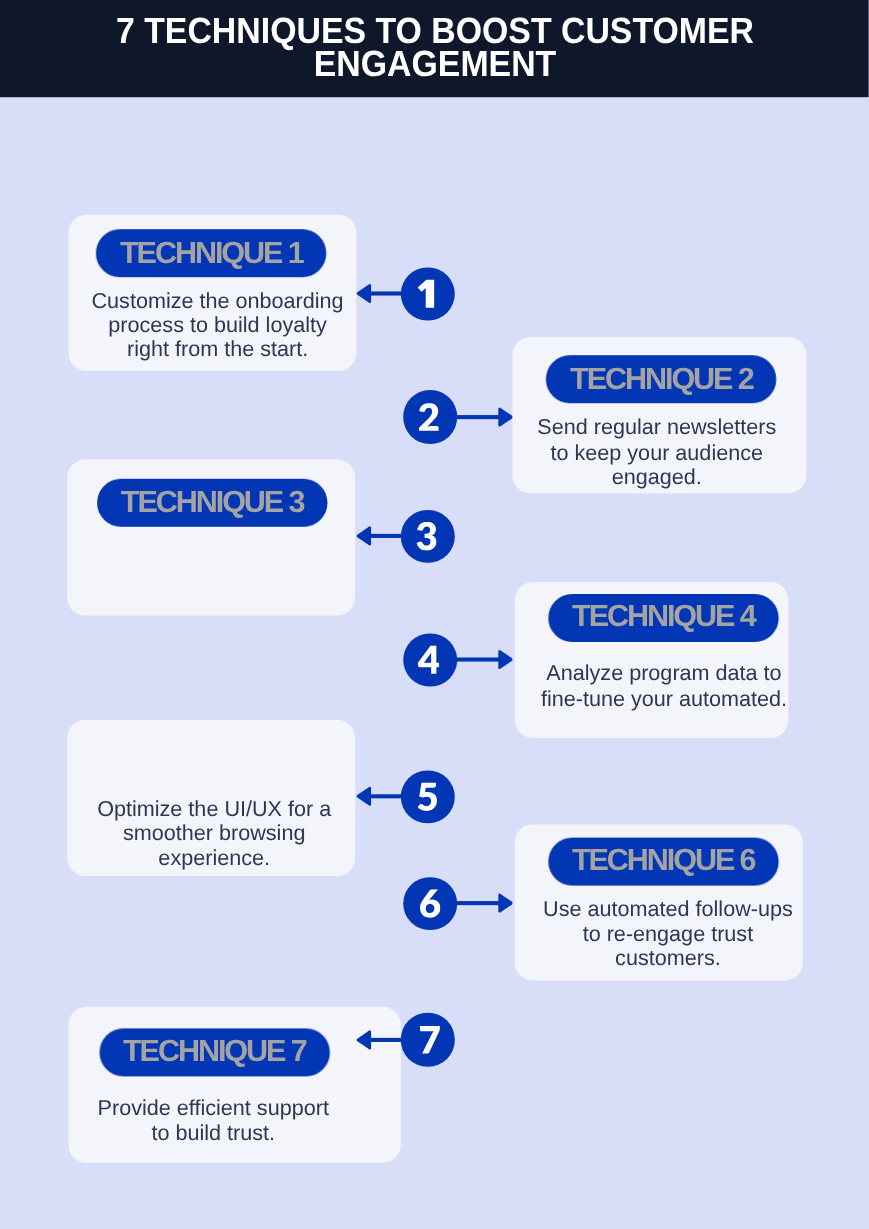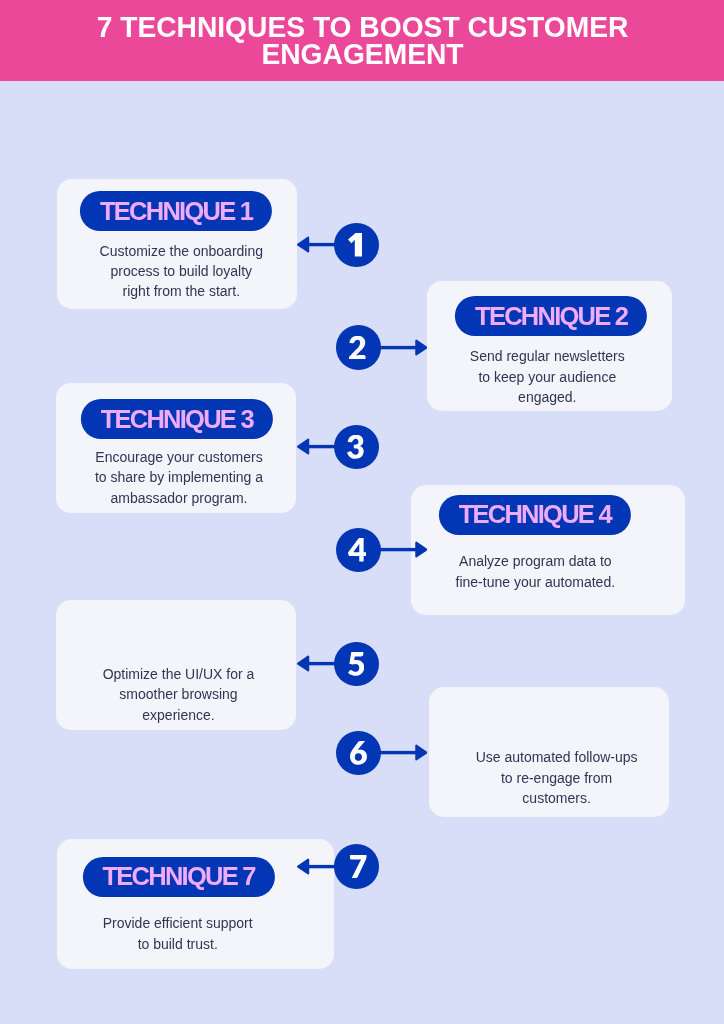--- a/index.html
+++ b/index.html
@@ -1,33 +1,33 @@
 <!DOCTYPE html>
 <html><head>
 <meta charset="utf-8">
 <style>
 
   * { margin:0; padding:0; box-sizing:border-box; }
   html,body { width:724px; height:1024px; }
   body { background:#d8def7; font-family:"Liberation Sans", sans-serif;
          overflow:hidden; position:relative; -webkit-font-smoothing:antialiased;
          transform:translateZ(0); }
-  #header { position:absolute; left:0; top:0; width:724px; height:81px; background:#ec4899;
+  #header { position:absolute; left:0; top:0; width:724px; height:81px; background:#0f172a;
             display:flex; align-items:center; justify-content:center; }
   #header .title { color:#fff; font-size:30.4px; font-weight:bold; line-height:26.8px;
                    text-align:center; letter-spacing:0px;
                    transform:scaleX(0.928) translateY(-0.9px) translateZ(0); }
   .card { position:absolute; height:130px; background:#f4f5fb; border-radius:15px; }
   .pill { position:absolute; height:40.2px; background:#0336b4;
           border-radius:20.10px; display:flex; align-items:center;
           justify-content:center; padding:0 20px; white-space:nowrap; }
-  .pill .plabel { color:#f0abfc; font-size:25.5px; font-weight:bold; letter-spacing:-1.75px;
+  .pill .plabel { color:#a3a3a3; font-size:25.5px; font-weight:bold; letter-spacing:-1.75px;
                   white-space:nowrap; transform:translateZ(0);text-align:right; }
   .desc { position:absolute; text-align:center; color:#2f3553;
-          font-size:14px; line-height:20.4px; }
+          font-size:18px; line-height:20.4px; }
   .circle { position:absolute; width:44.5px; height:44.5px; border-radius:50%;
             background:#0336b4; }
   .circle .num { position:absolute; inset:0; }
   .circle .num svg { position:absolute; left:50%; top:50%; display:block; }
   .arrow { position:absolute; }
 
 </style>
 </head>
 <body>
 
@@ -43,33 +43,35 @@
 <div class="card" style="left:427.3px;top:281.0px;width:245px">
   <div class="pill" style="left:123.90px;top:15.30px;transform:translateX(-50%) translateZ(0)">
       <span class="plabel">TECHNIQUE 2</span>
     </div>
   <div class="desc" style="left:-30.00px;top:65.40px;width:300px"><span>Send regular newsletters</span><br><span>to keep your audience</span><br><span>engaged.</span></div>
 </div>
 <div class="card" style="left:56.0px;top:383.4px;width:240.0px">
   <div class="pill" style="left:120.80px;top:15.60px;transform:translateX(-50%) translateZ(0)">
       <span class="plabel">TECHNIQUE 3</span>
     </div>
-  <div class="desc" style="left:-27.00px;top:63.70px;width:300px"><span>Encourage your customers</span><br><span>to share by implementing a</span><br><span>ambassador program.</span></div>
 </div>
-<div class="card" style="left:411px;top:484.5px;width:274px">
+<div class="card" style="left:429px;top:484.5px;width:228px">
   <div class="pill" style="left:123.80px;top:10.00px;transform:translateX(-50%) translateZ(0)">
       <span class="plabel">TECHNIQUE 4</span>
     </div>
   <div class="desc" style="left:-25.70px;top:66.90px;width:300px"><span>Analyze program data to</span><br><span>fine-tune your automated.</span></div>
 </div>
 <div class="card" style="left:56.0px;top:600.0px;width:240.0px">
   <div class="desc" style="left:-27.50px;top:63.90px;width:300px"><span>Optimize the UI/UX for a</span><br><span>smoother browsing</span><br><span>experience.</span></div>
 </div>
 <div class="card" style="left:429.4px;top:686.6px;width:239.4px">
-  <div class="desc" style="left:-22.80px;top:60.80px;width:300px"><span>Use automated follow-ups</span><br><span>to re-engage from</span><br><span>customers.</span></div>
+  <div class="pill" style="left:123.30px;top:11.30px;transform:translateX(-50%) translateZ(0)">
+      <span class="plabel">TECHNIQUE 6</span>
+    </div>
+  <div class="desc" style="left:-22.80px;top:60.80px;width:300px"><span>Use automated follow-ups</span><br><span>to re-engage trust</span><br><span>customers.</span></div>
 </div>
 <div class="card" style="left:57.0px;top:839px;width:277px">
   <div class="pill" style="left:121.60px;top:17.90px;transform:translateX(-50%) translateZ(0)">
       <span class="plabel">TECHNIQUE 7</span>
     </div>
   <div class="desc" style="left:-29.30px;top:74.10px;width:300px"><span>Provide efficient support</span><br><span>to build trust.</span></div>
 </div>
 <svg class="arrow" style="left:296.80px;top:235.20px;width:40.20px;height:19.20px" viewBox="0 0 40.20 19.20">
     <path d="M1.04 9.60 L11.20 2.71 L11.20 16.48 Z" fill="#0336b4" stroke="#0336b4" stroke-width="2.08" stroke-linejoin="round"></path>
     <rect x="10.70" y="7.90" width="29.50" height="3.4" fill="#0336b4"></rect>

